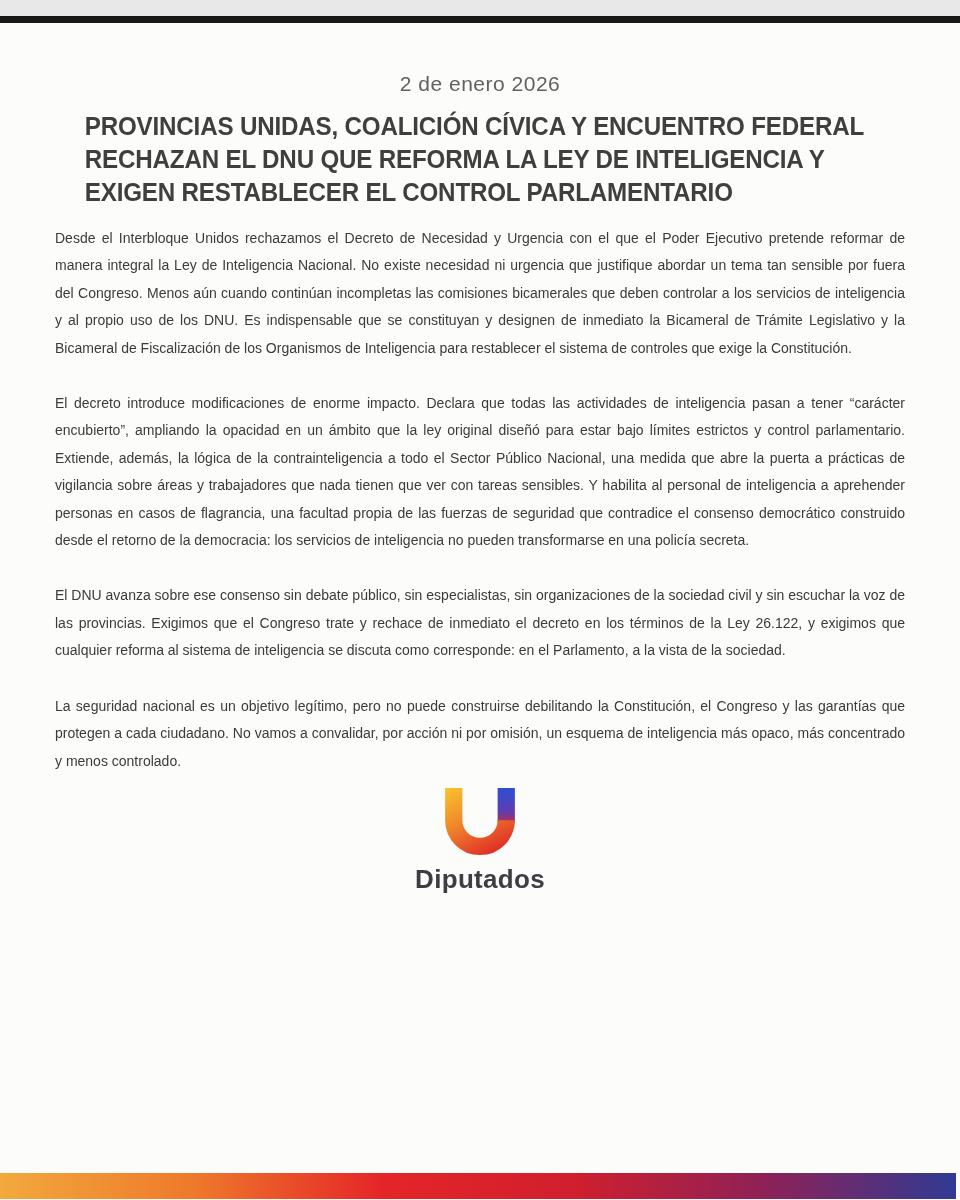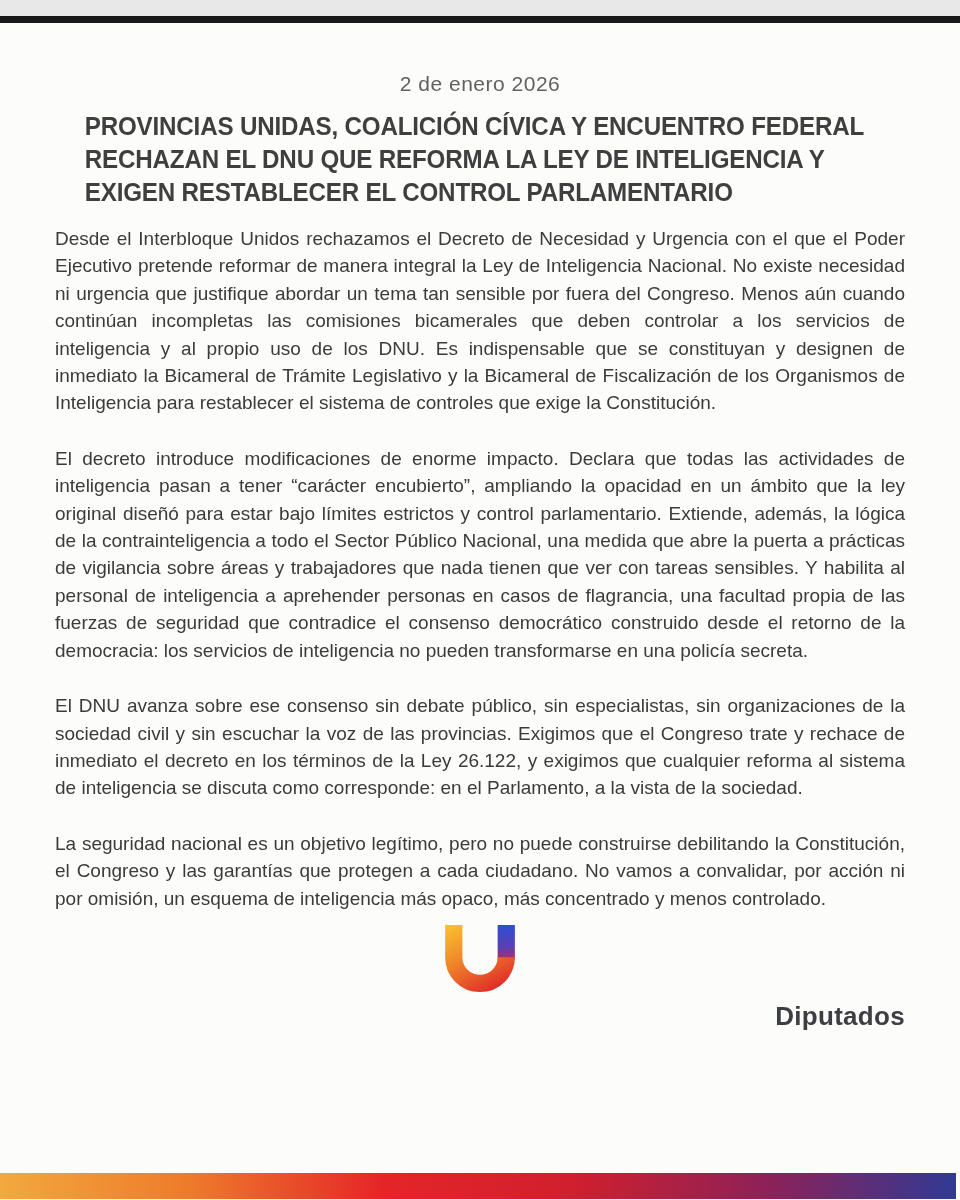--- a/index.html
+++ b/index.html
@@ -39,39 +39,39 @@
     display: block;
     white-space: nowrap;
     font-size: 26px;
     line-height: 33px;
     letter-spacing: -0.2px;
     transform: scaleX(0.93);
     transform-origin: 50% 50%;
   }
   .body-par {
     margin: 28px 0 0 0;
-    font-size: 19px;
+    font-size: 14px;
     line-height: 27.4px;
     text-align: justify;
     color: #3B3B3B;
   }
   .body-par:first-of-type { margin-top: 16px; }
   .logo-block {
     margin-top: 10px;
     text-align: center;
   }
   .logo-block svg { display: block; margin: 0 auto; }
   .wordmark {
     margin-top: 2px;
     font-size: 26px;
     line-height: 28px;
     font-weight: bold;
     color: #3D3D44;
     letter-spacing: 0.3px;
-    text-align: right;
+    text-align: center;
   }
   .footer-bar {
     position: absolute;
     top: 1157px;
     left: 0;
     width: 956px;
     height: 26px;
     background: linear-gradient(90deg, #F2A93D, #E52528, #303A94);
   }
   .bottom-edge {

